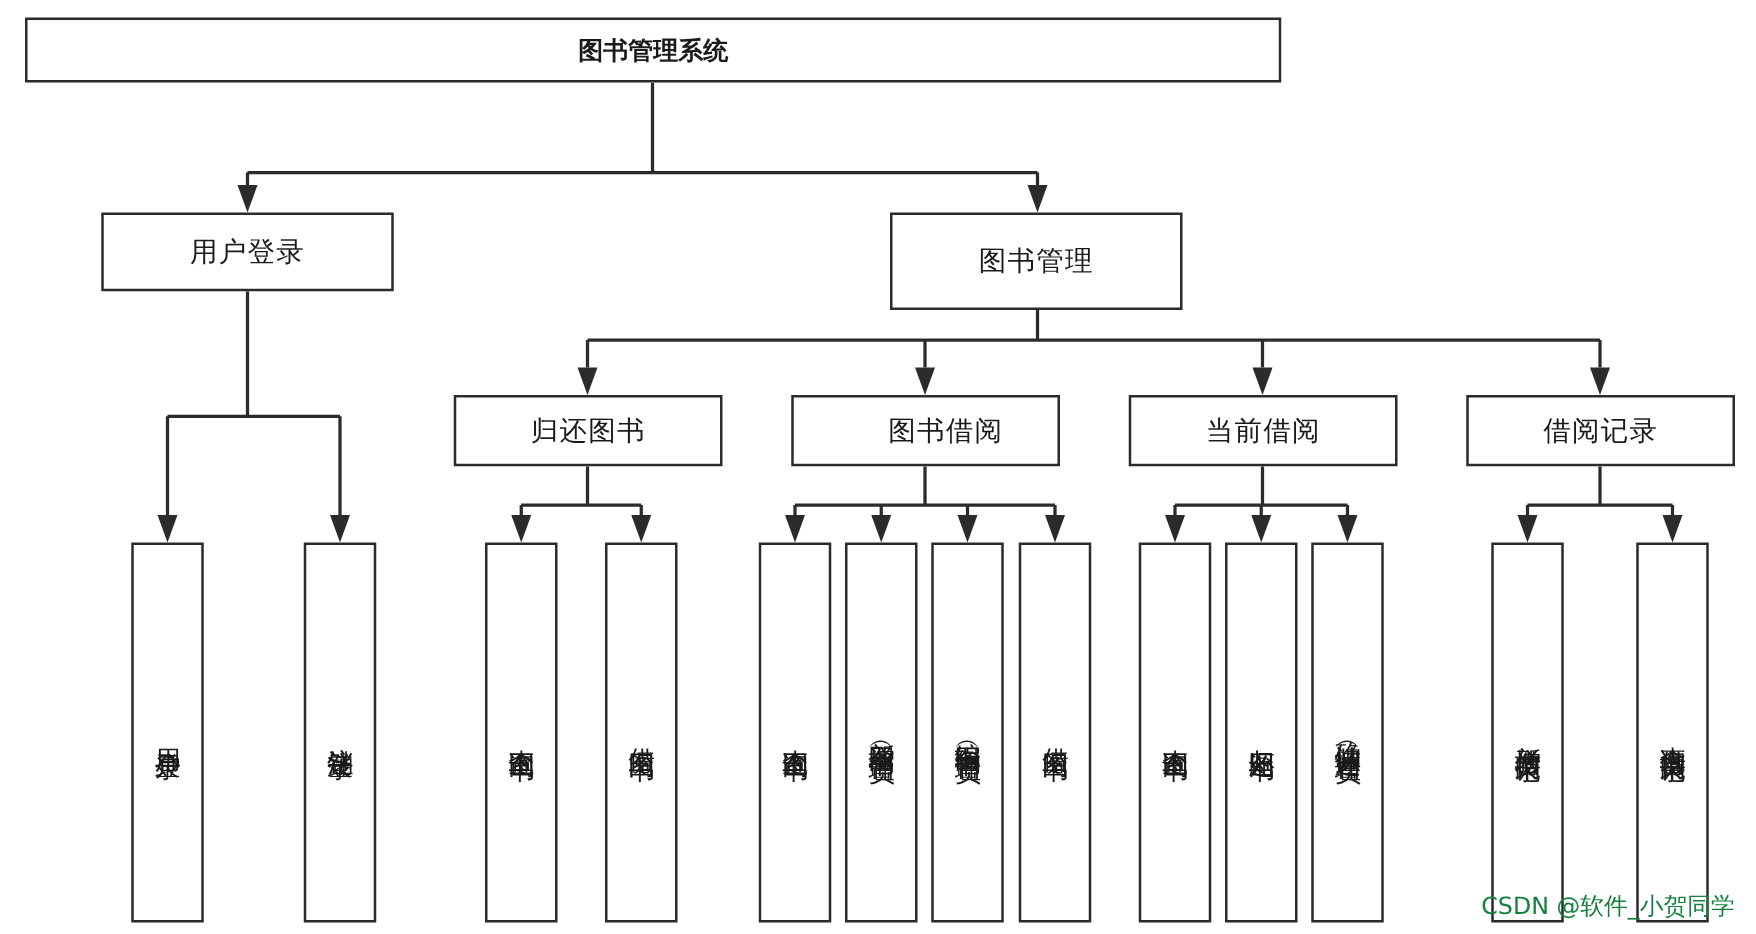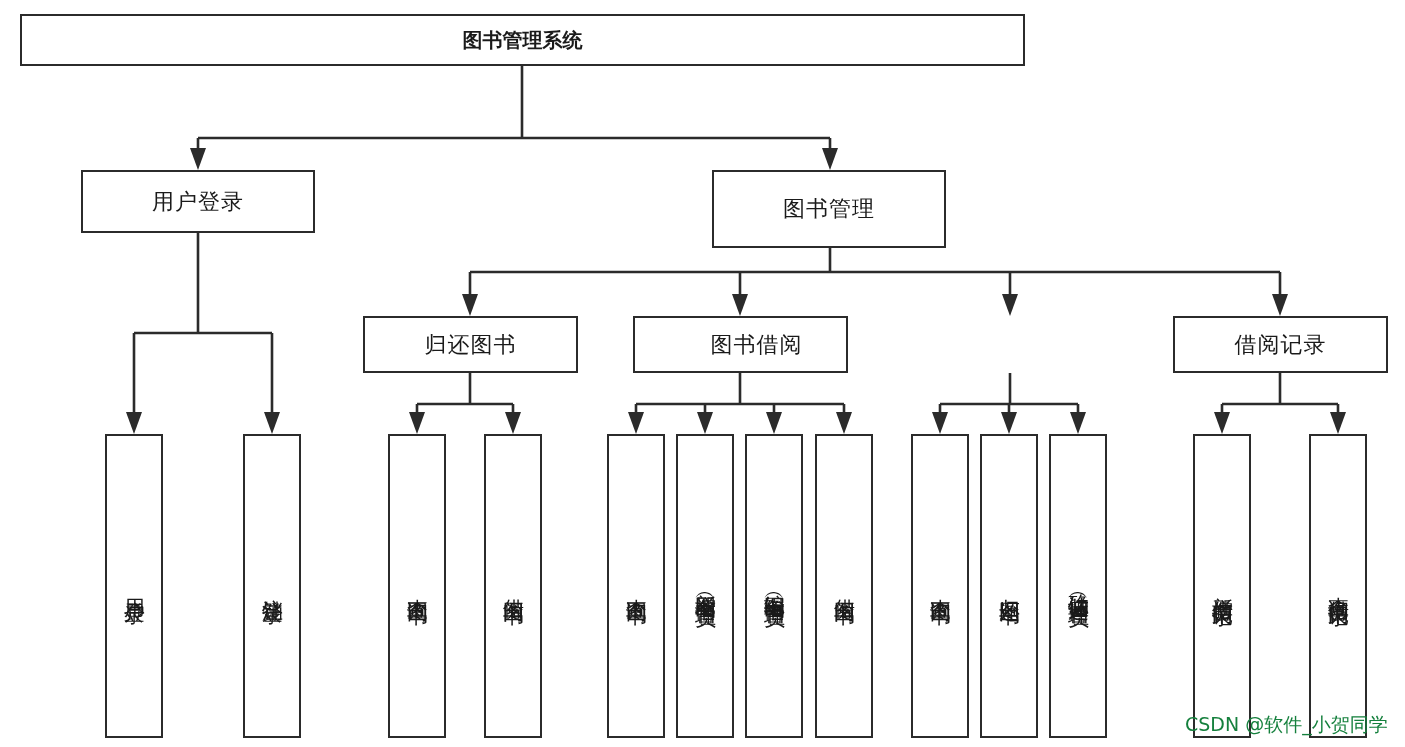--- a/index.html
+++ b/index.html
@@ -93,20 +93,23 @@
   <div class="node h" style="left:712px;top:170px;width:234px;height:78px;">
     <span>图书管理</span>
   </div>
 
   <div class="node h" style="left:363px;top:316px;width:215px;height:57px;">
     <span>归还图书</span>
   </div>
   <div class="node h" style="left:633px;top:316px;width:215px;height:57px;padding-left:32px;">
     <span>图书借阅</span>
   </div>
+  <div class="node h" style="left:903px;top:316px;width:215px;height:57px;">
+    <span>当前借阅</span>
+  </div>
   <div class="node h" style="left:1173px;top:316px;width:215px;height:57px;">
     <span>借阅记录</span>
   </div>
 
   <div class="node v" style="left:105px;top:434px;width:58px;height:304px;">
     <span class="vtxt">用户登录</span>
   </div>
   <div class="node v" style="left:243px;top:434px;width:58px;height:304px;">
     <span class="vtxt">注销登录</span>
   </div>

